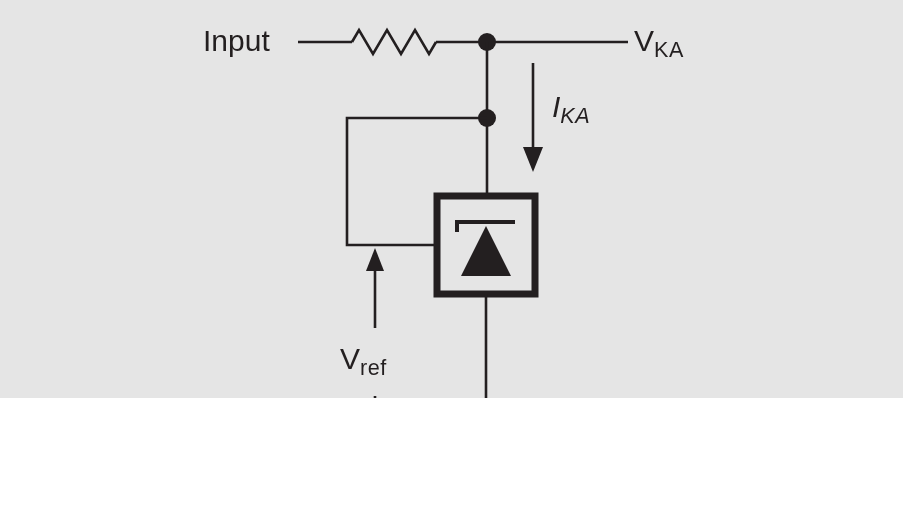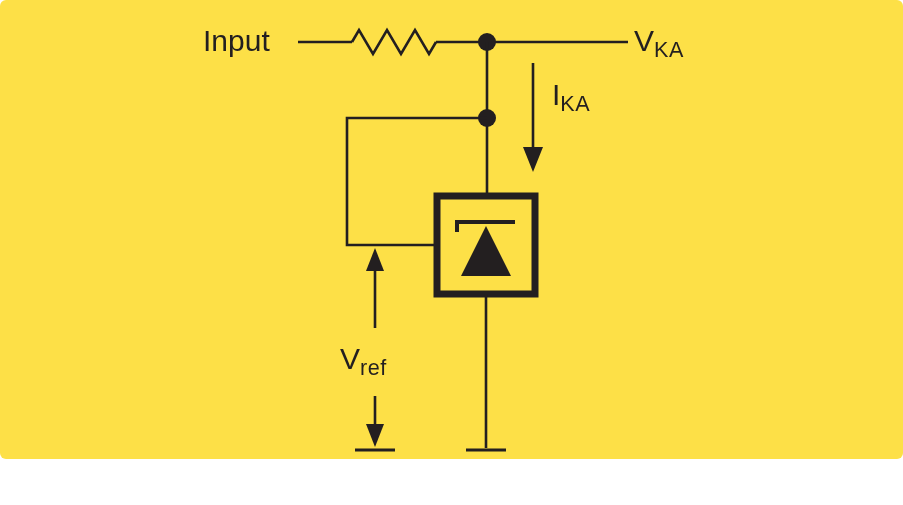--- a/index.html
+++ b/index.html
@@ -3,25 +3,24 @@
 <meta charset="utf-8">
 <style>
   html, body {
     margin: 0;
     padding: 0;
     background: #ffffff;
   }
   .canvas {
     position: relative;
     width: 903px;
-    height: 459px;
-    background: #fde047;
+    height: 398px;
+    background: #e5e5e5;
     font-family: "Liberation Sans", sans-serif;
     overflow: hidden;
-    border-radius: 6px;
   }
   .canvas svg {
     position: absolute;
     left: 0;
     top: 0;
   }
   .label {
     position: absolute;
     color: #231f20;
     font-size: 30px;
@@ -101,21 +100,21 @@
   </svg>
 
   <div class="label" style="left:203px; top:26px;">
     <span>Input</span>
   </div>
 
   <div class="label" style="left:634px; top:26px;">
     <span>V</span><sub>KA</sub>
   </div>
 
-  <div class="label" style="left:552px; top:80px;">
+  <div class="label" style="left:552px; top:92px;font-style:italic;">
     <span>I</span><sub>KA</sub>
   </div>
 
   <div class="label" style="left:340px; top:344px;">
     <span>V</span><sub>ref</sub>
   </div>
 
 </div>
 
 </body></html>

